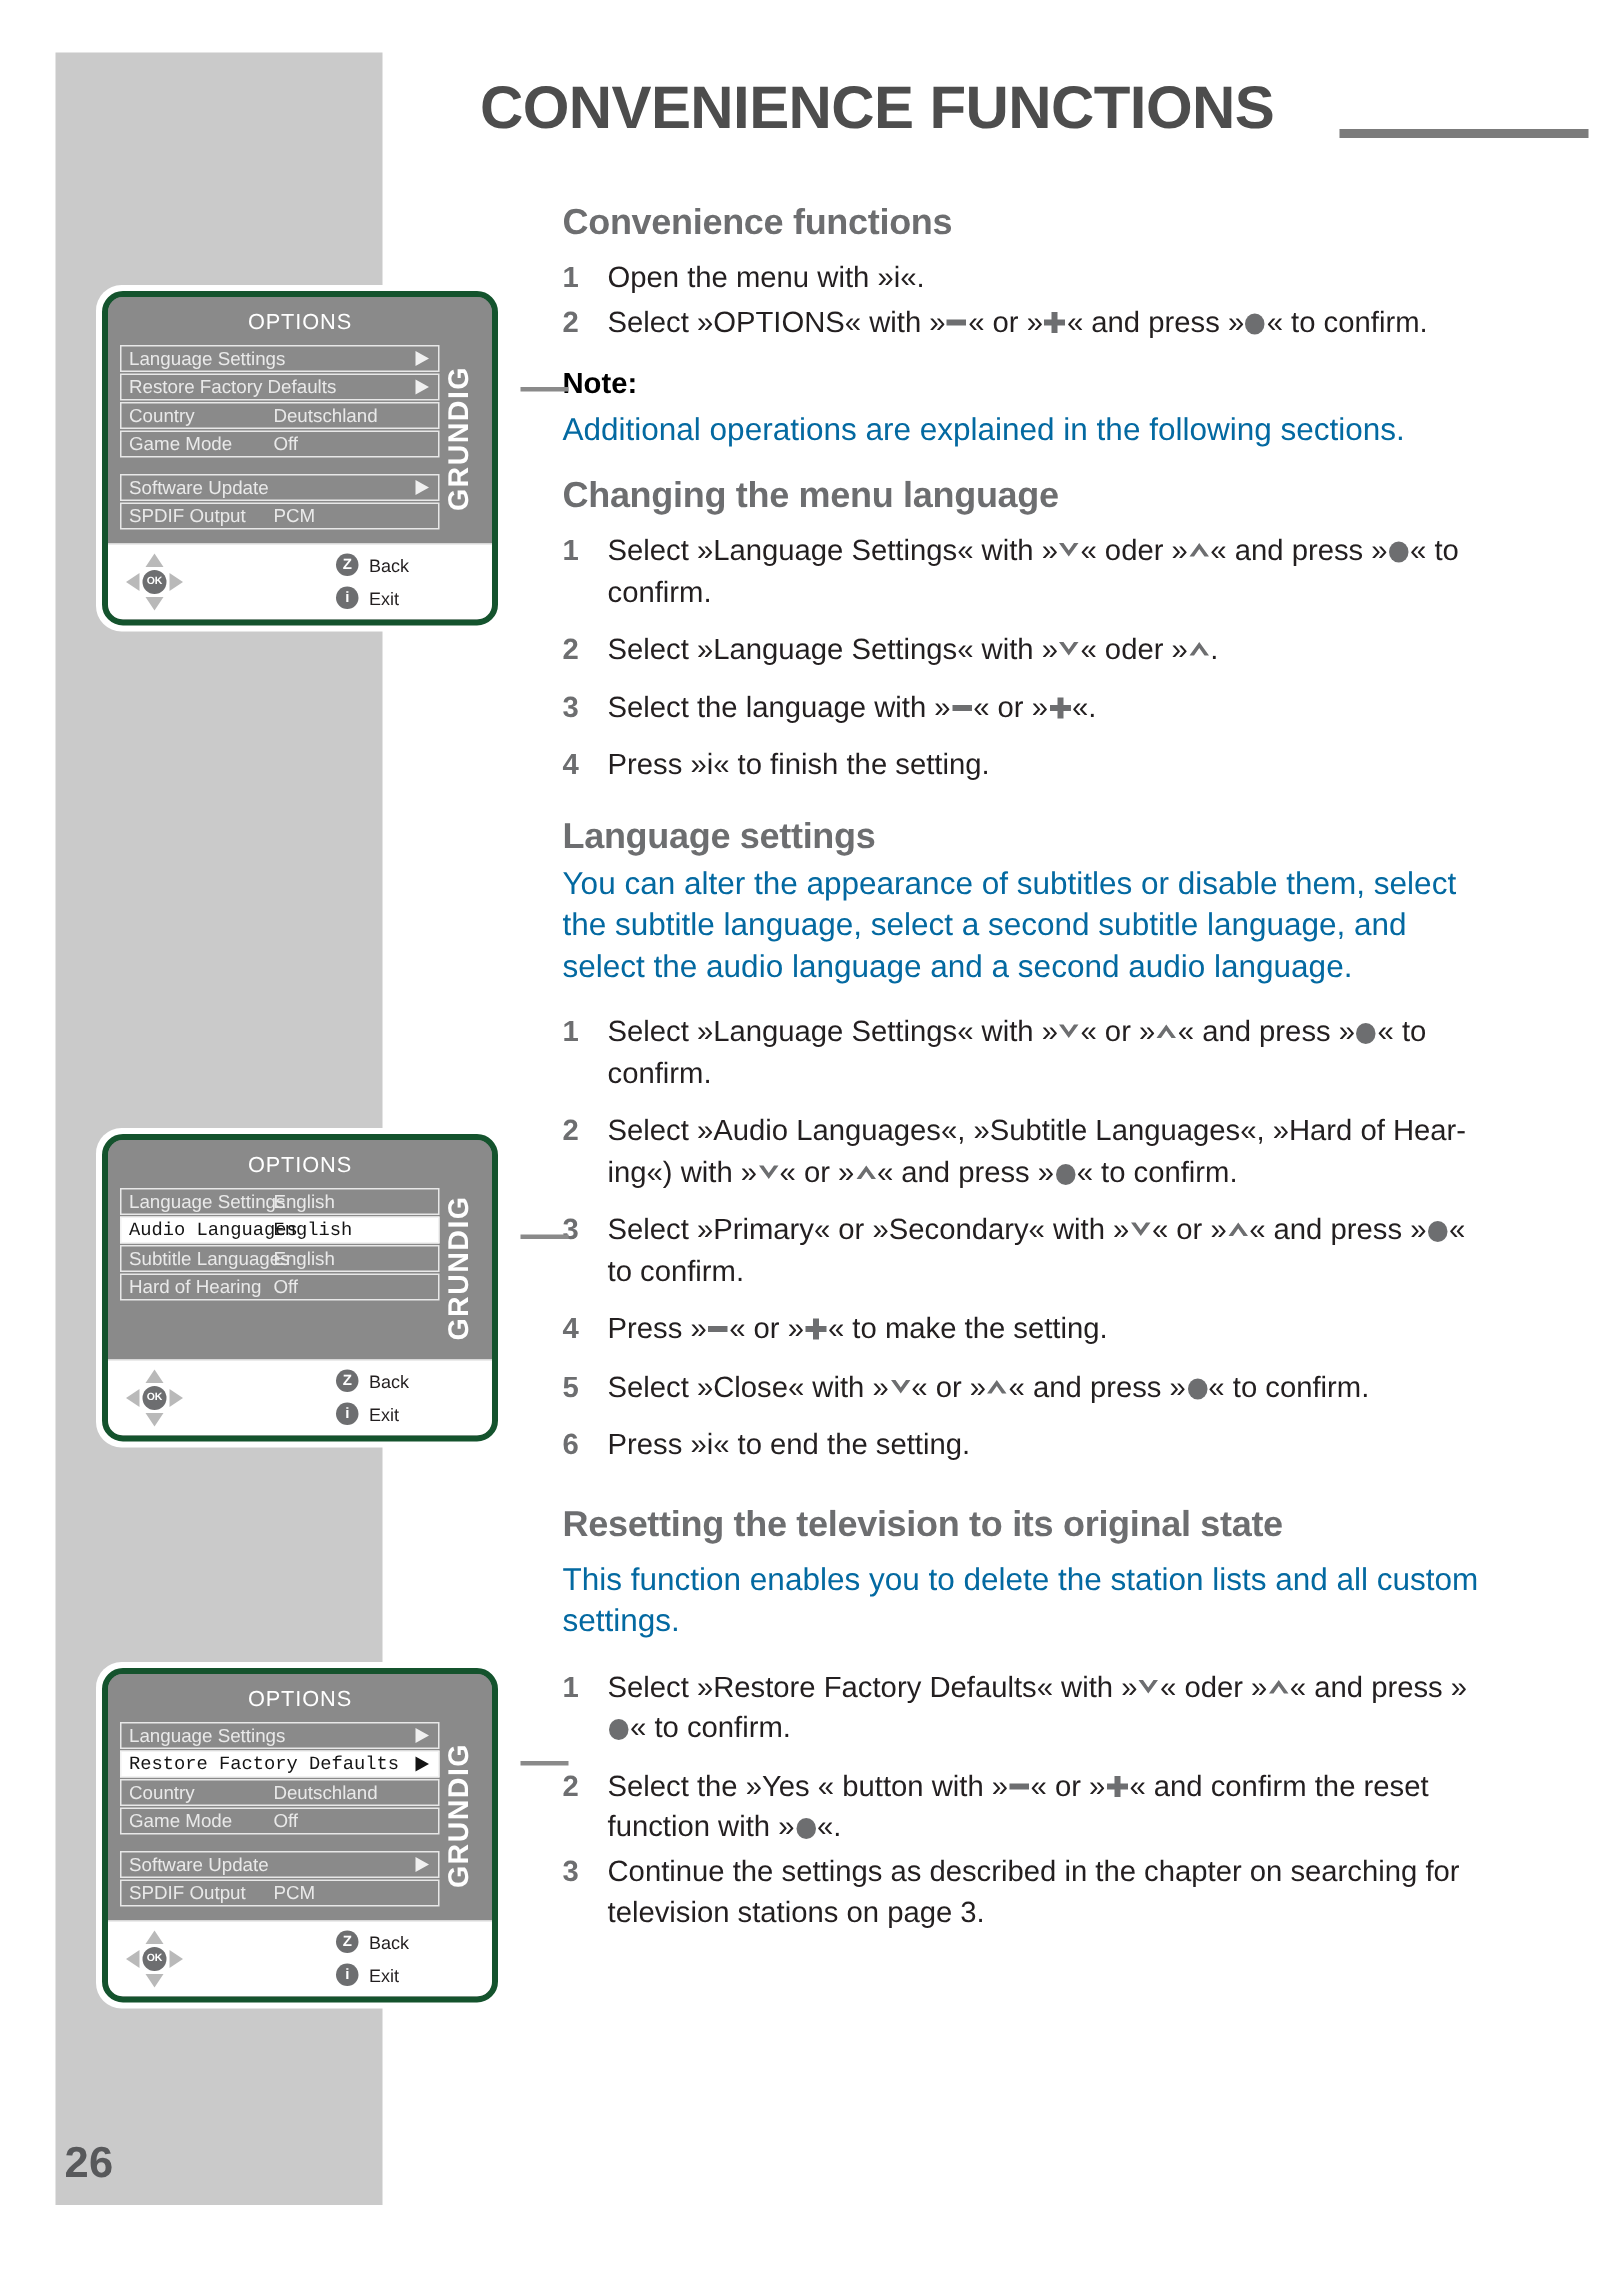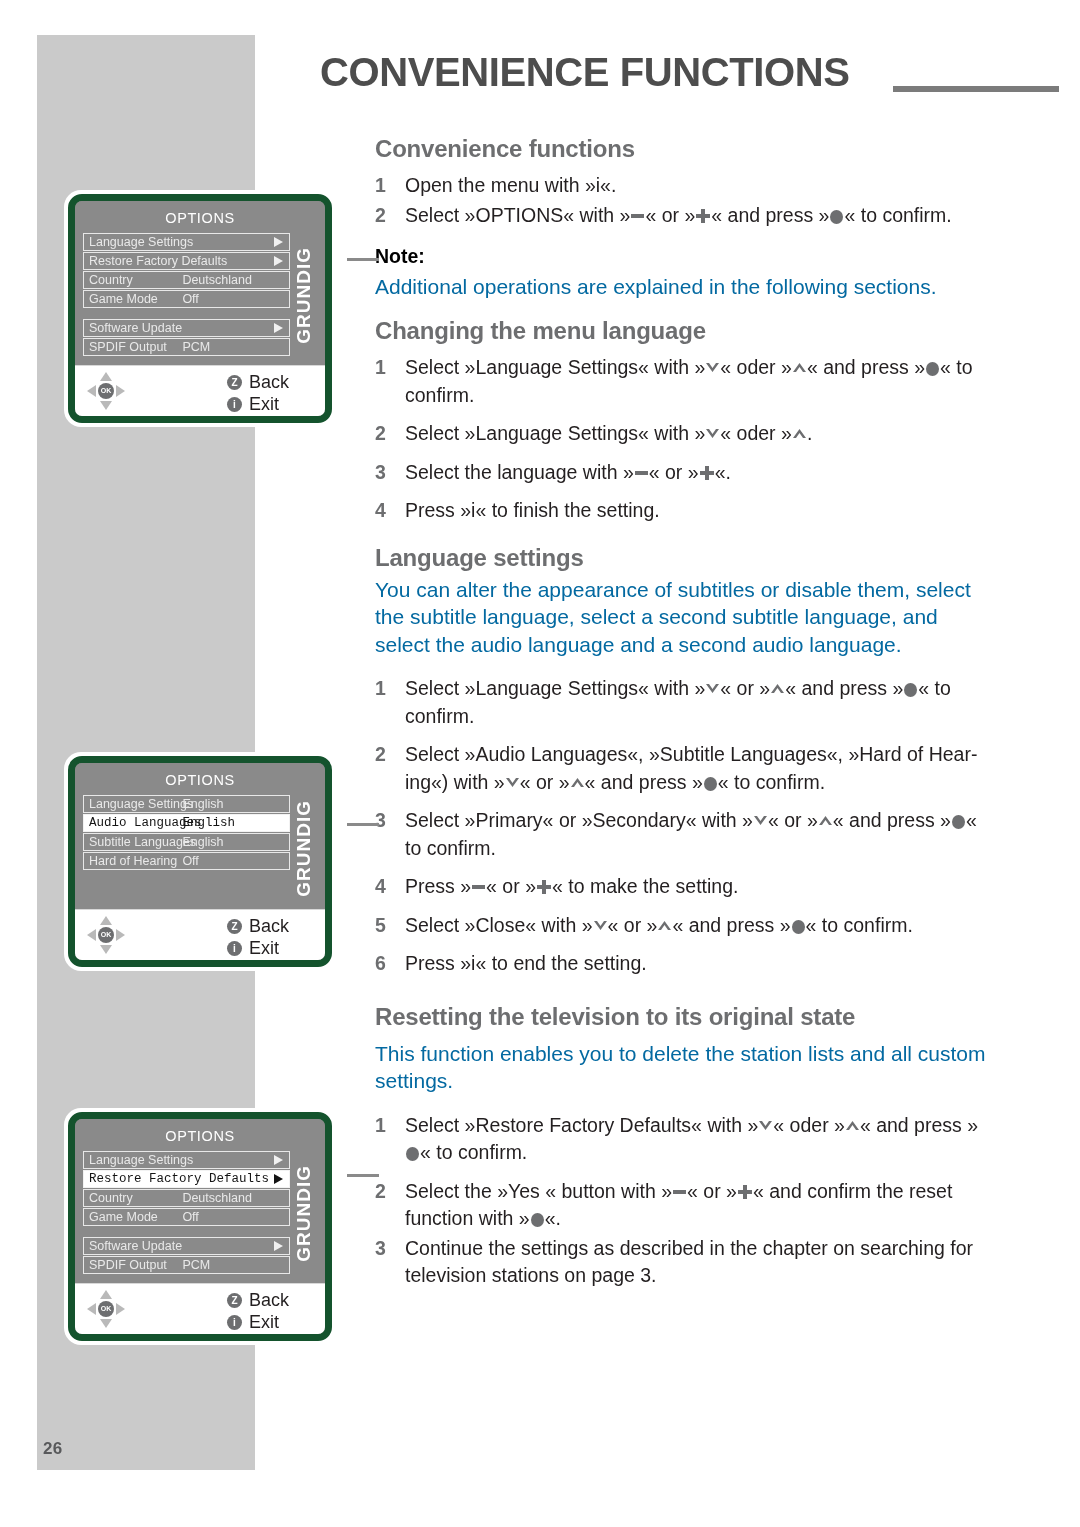--- a/index.html
+++ b/index.html
@@ -26,21 +26,21 @@
     left: 37px;
     top: 35px;
     width: 218px;
     bottom: 57px;
     background: #cacaca;
   }
   .page-number {
     position: absolute;
     left: 43px;
     bottom: 68px;
-    font-size: 17px;
+    font-size: 29px;
     font-weight: bold;
     color: #58595b;
     letter-spacing: .2px;
   }
 
   
   .chapter-title {
     position: absolute;
     left: 320px;
     top: 50px;
@@ -145,21 +145,21 @@
     width: 272px;
     background: #ffffff;
     border-radius: 17px;
     padding: 4px;
     box-sizing: border-box;
   }
   .tvmenu-inner {
     border-radius: 14px;
     overflow: hidden;
     background: #8a8a8a;
-    border: 7px solid #14532d;
+    border: 4px solid #14532d;
   }
   .tv-top {
     background: #8a8a8a;
     padding: 6px 8px 8px 8px;
     position: relative;
   }
   .tv-title {
     text-align: center;
     color: #ffffff;
     font-size: 14.5px;
@@ -267,21 +267,21 @@
     gap: 7px;
   }
   .keyrow.r1 { left: 152px; top: 6px; }
   .keyrow.r2 { left: 152px; top: 28px; }
   .keybtn {
     width: 15px; height: 15px; border-radius: 50%;
     background: #6d6e70; color: #fff;
     font-size: 10px; font-weight: bold;
     line-height: 15px; text-align: center;
   }
-  .keytxt { font-size: 18px; color: #231f20; }
+  .keytxt { font-size: 12px; color: #231f20; }
 
   
   .connector {
     position: absolute;
     height: 3px;
     background: #8a8a8a;
   }
 </style>
 </head>
 <body>

